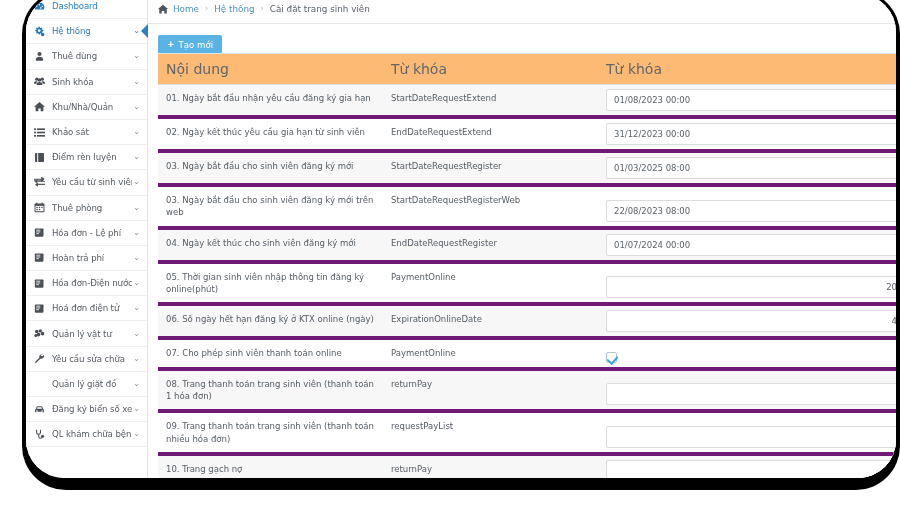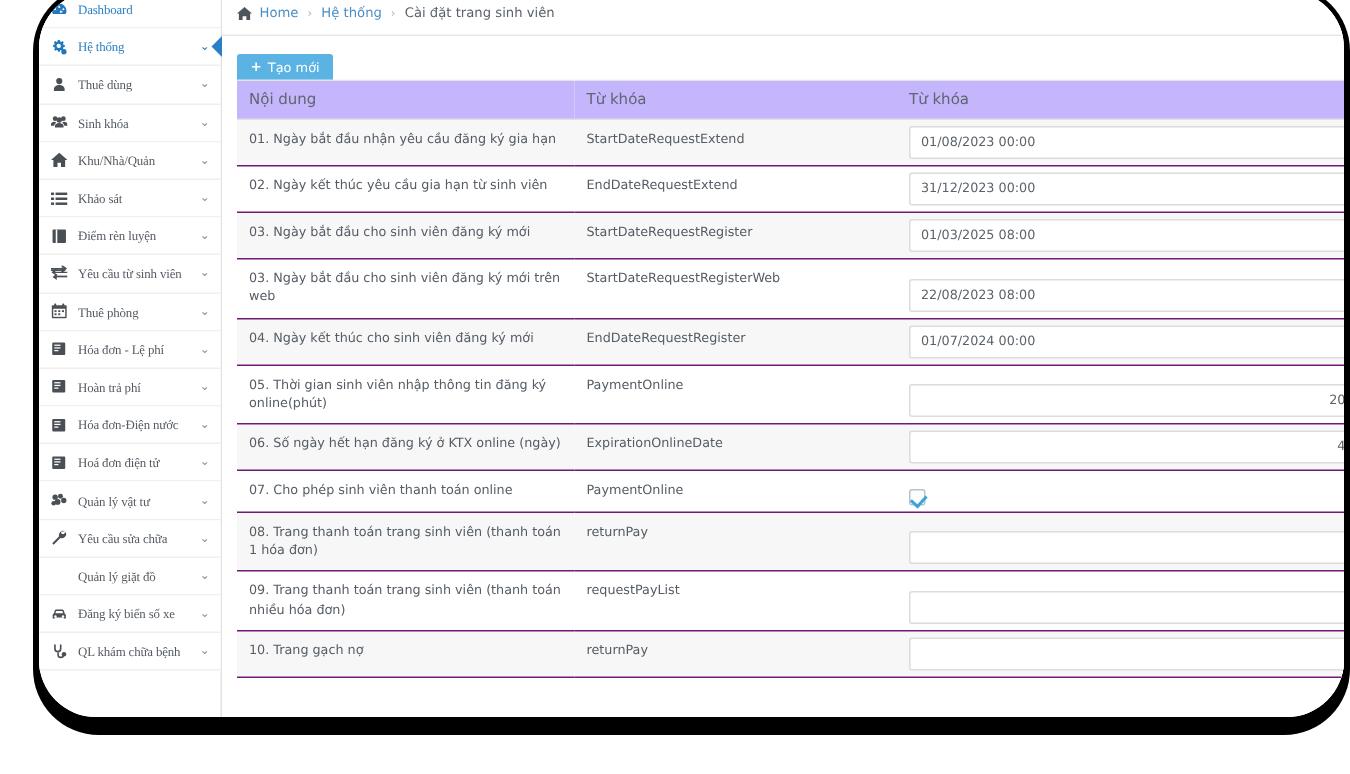--- a/index.html
+++ b/index.html
@@ -72,21 +72,20 @@
     align-items: center;
     justify-content: flex-start;
     color: #4a4f55;
   }
   .nav-item .nlabel {
     flex: 1;
     padding-left: 2px;
     overflow: hidden;
     text-overflow: clip;
     letter-spacing: -0.1px;
-    font-family: Liberation Serif, serif;
   }
   .nav-item .caret {
     width: 9px;
     min-width: 9px;
     text-align: center;
     color: #8b9199;
     font-size: 8px;
     line-height: 1;
   }
   .nav-item.accent { color: #2b7fc4; }
@@ -159,37 +158,37 @@
   table.grid {
     border-collapse: collapse;
     width: 746px;
     table-layout: fixed;
     background: #fff;
   }
   table.grid col.c1 { width: 225px; }
   table.grid col.c2 { width: 215px; }
   table.grid col.c3 { width: 306px; }
   table.grid thead th {
-    background: #c4b5fd;
+    background: #fdba74;
     border-top: 1px solid #e4e4e4;
     border-bottom: 1px solid #e0e0e0;
     text-align: left;
     font-weight: normal;
-    font-size: 10px;
+    font-size: 14px;
     color: #5f666e;
     padding: 7px 0 7px 8px;
     height: 25px;
     vertical-align: middle;
   }
   table.grid tbody td {
     font-size: 8.5px;
     color: #555c64;
     padding: 7px 8px 7px 8px;
     vertical-align: top;
-    border-bottom: 1px solid #701a75;
+    border-bottom: 4px solid #701a75;
     line-height: 1.45;
   }
   table.grid tbody tr.alt td { background: #f7f7f7; }
   table.grid tbody tr td.cellvalue { padding: 4px 0 4px 8px; vertical-align: bottom; }
   .txtinput {
     display: block;
     width: 298px;
     height: 22px;
     border: 1px solid #dcdcdc;
     border-radius: 2px;

